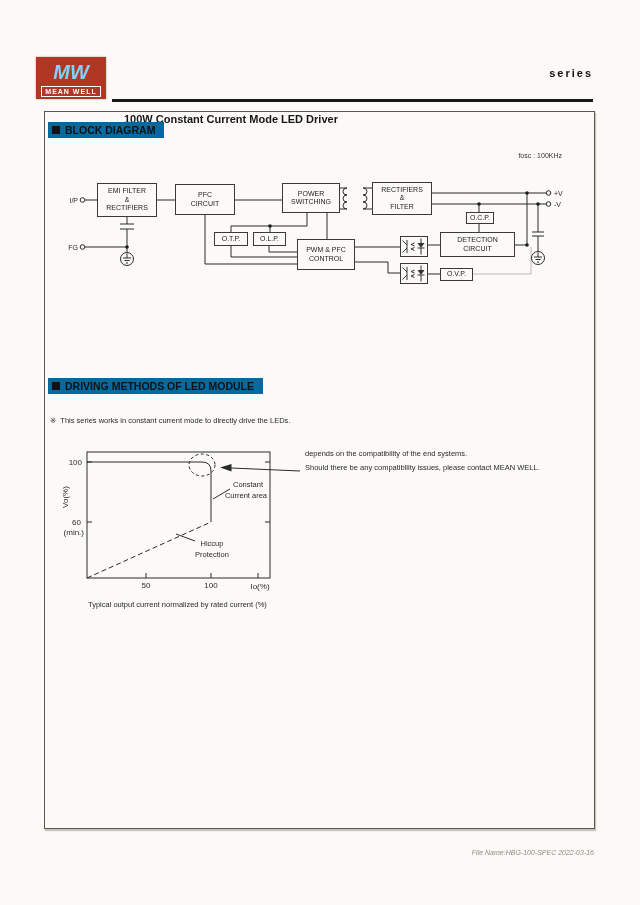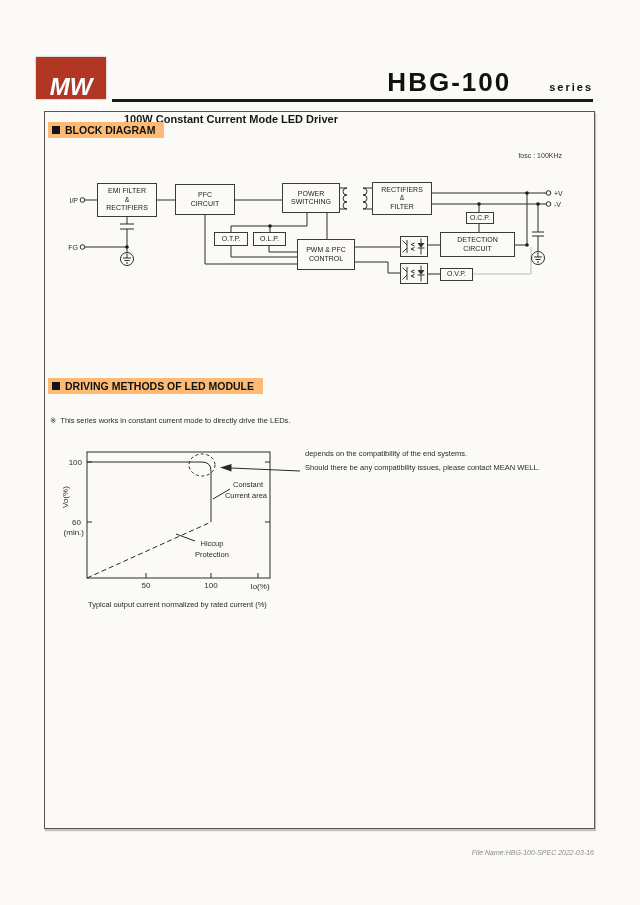--- a/index.html
+++ b/index.html
@@ -9,40 +9,40 @@
     font-family:"Liberation Sans","DejaVu Sans",sans-serif;
   }
   .abs{position:absolute;}
   
   .logo{
     left:36px;top:57px;width:70px;height:42px;background:#b13724;
     display:flex;flex-direction:column;align-items:center;justify-content:flex-start;
     box-shadow:0 0 2px rgba(0,0,0,.35);
   }
   .logo-mw{
-    font-weight:bold;font-style:italic;font-size:24px;line-height:26px;color:#ffffff;
-    letter-spacing:0px;margin-top:17px;
+    font-weight:bold;font-style:italic;font-size:20px;line-height:26px;color:#7dd3fc;
+    letter-spacing:0px;margin-top:2px;
   }
   .logo-name{
     border:1px solid #fff;color:#fff;font-weight:bold;font-size:7px;letter-spacing:1px;
     padding:0 3px;line-height:9px;margin-top:1px;white-space:nowrap;
   }
   .doc-title{left:124px;top:81px;font-size:11px;font-weight:bold;color:#161616;margin-top:32px;}
   .model-wrap{right:47px;top:67px;display:flex;align-items:baseline;gap:6px;}
   .model{font-size:26px;font-weight:bold;letter-spacing:2px;color:#111;}
   .series{font-size:11px;font-weight:bold;letter-spacing:2px;color:#111;margin-left:32px;}
   .hdr-rule{left:112px;top:99px;width:481px;height:3px;background:#1a1a1a;}
   
   .frame{
     left:44px;top:111px;width:549px;height:716px;
     border:1px solid #5a5752;background:transparent;
     box-shadow:1px 2px 1px #c7c4bd;
   }
   .sec-hdr{
-    background:#fdba74;display:flex;align-items:center;gap:5px;
+    background:#0369a1;display:flex;align-items:center;gap:5px;
     padding:2px 9px 2px 4px;font-weight:bold;font-size:10.5px;color:#111;white-space:nowrap;
   }
   .bullet{width:8px;height:8px;background:#141414;flex:none;}
   .fosc{left:450px;top:152px;width:112px;font-size:7px;text-align:right;color:#333;}
   
   .blk{
     position:absolute;border:1px solid #3a3a3a;box-sizing:border-box;
     display:flex;align-items:center;justify-content:center;text-align:center;
     font-size:7px;line-height:8.5px;color:#222;white-space:pre-line;background:transparent;
   }
@@ -59,21 +59,20 @@
 </style>
 </head>
 <body>
 
 <div class="abs logo">
   <div class="logo-mw">MW</div>
   <div class="logo-name">MEAN WELL</div>
 </div>
 <div class="abs doc-title">100W Constant Current Mode LED Driver</div>
 <div class="abs model-wrap">
-  <span class="model">HBG-100</span>
   <span class="series">series</span>
 </div>
 <div class="abs hdr-rule"></div>
 
 <div class="abs frame"></div>
 
 <div class="abs sec-hdr" style="left:48px;top:122px;">
   <span class="bullet"></span>
   <span>BLOCK DIAGRAM</span>
 </div>

